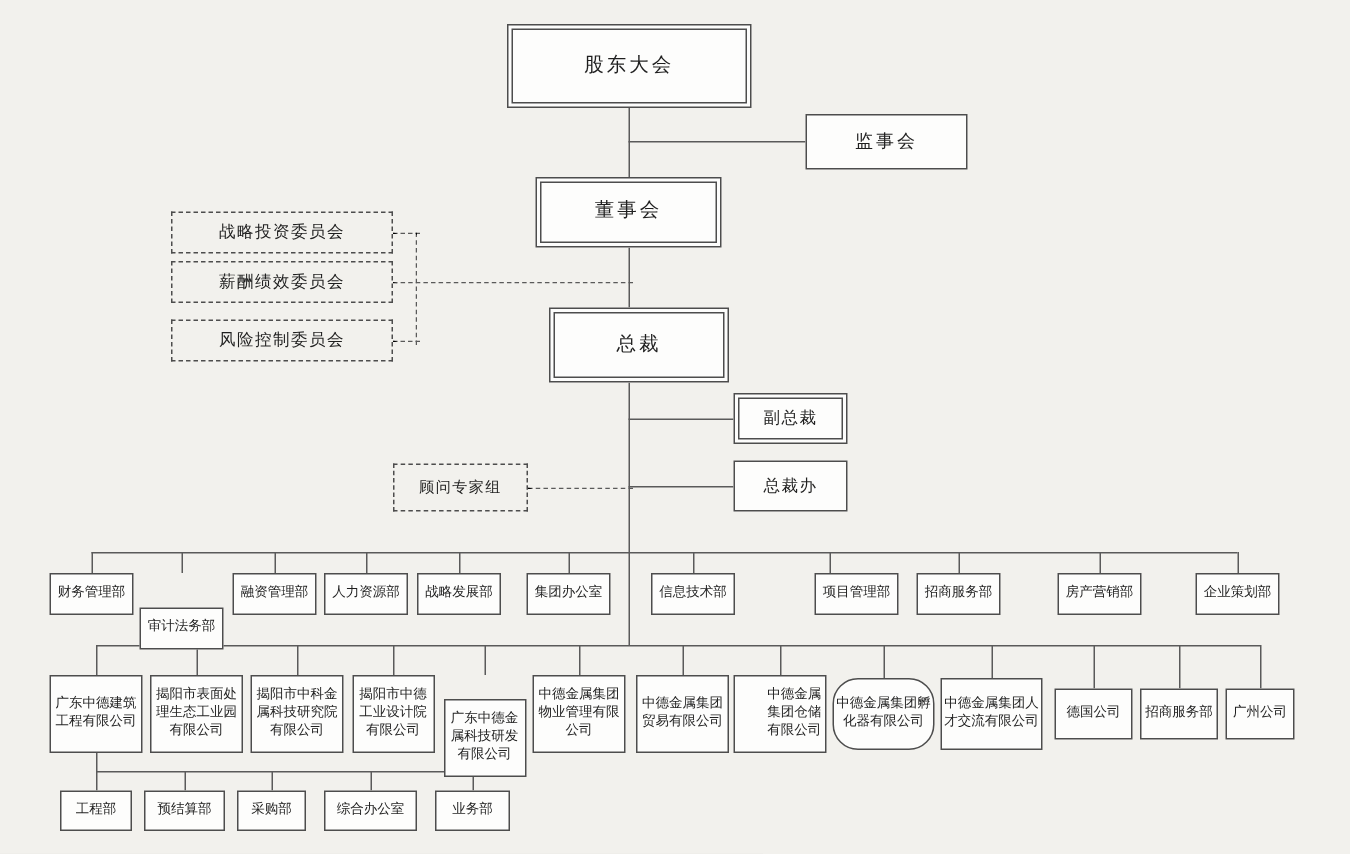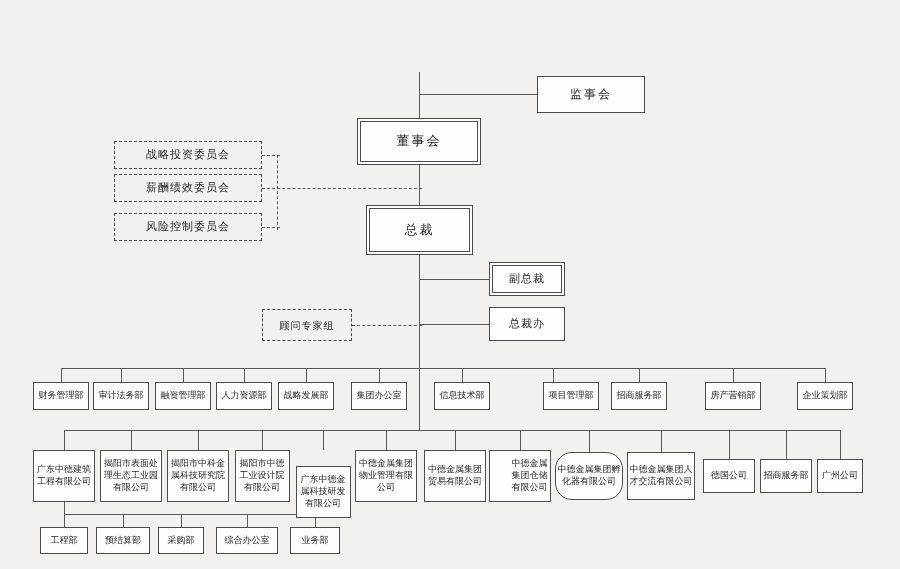--- a/index.html
+++ b/index.html
@@ -24,35 +24,38 @@
   .double{outline:1px solid var(--border,#4d4d4d);outline-offset:-4px;}
   .dashedbox{border-style:dashed;background:transparent;justify-content:center;}
   .hline{position:absolute;height:0;border-top:1px solid var(--line,#5a5a5a);z-index:1;}
   .vline{position:absolute;width:0;border-left:1px solid var(--line,#5a5a5a);z-index:1;}
   .dash{border-top-style:dashed;border-left-style:dashed;}
 
   
   #n-shareholders{left:338px;top:16px;width:163px;height:56px;font-size:13px;letter-spacing:2px;}
   #n-supervisory {left:537px;top:76px;width:108px;height:37px;font-size:12px;letter-spacing:2px;}
   #n-board       {left:357px;top:118px;width:124px;height:47px;font-size:13px;letter-spacing:2px;}
-  #n-president   {left:366px;top:205px;width:107px;height:50px;font-size:13px;letter-spacing:2px;}
+  #n-president   {left:366px;top:205px;width:120px;height:50px;font-size:13px;letter-spacing:2px;}
   #n-vp          {left:489px;top:262px;width:76px;height:34px;font-size:11px;letter-spacing:1px;}
   #n-office      {left:489px;top:307px;width:76px;height:34px;font-size:11px;letter-spacing:1px;}
   #n-advisors    {left:262px;top:309px;width:90px;height:32px;font-size:10px;letter-spacing:1px;}
 
   .committee{left:114px;width:148px;height:28px;font-size:11px;letter-spacing:1px;}
   .dept{top:382px;height:28px;font-size:9px;padding:1px;}
   .sub{font-size:9px;padding:1px;}
   .subd{top:527px;height:27px;font-size:9px;padding:1px;}
 </style>
 </head>
 <body>
 
 <div id="canvas">
 
+  <div class="node double" id="n-shareholders">
+    <span>股东大会</span>
+  </div>
 
   <div class="node" id="n-supervisory">
     <span>监事会</span>
   </div>
 
   <div class="node double" id="n-board">
     <span>董事会</span>
   </div>
 
   <div class="node double" id="n-president">
@@ -120,21 +123,21 @@
     </div>
     <div class="node dashedbox committee" style="top: 174px;">
       <span>薪酬绩效委员会</span>
     </div>
     <div class="node dashedbox committee" style="top: 213px;">
       <span>风险控制委员会</span>
     </div>
     <div class="node dept" style="left: 33px; width: 56px;">
       <span>财务管理部</span>
     </div>
-    <div class="node dept" style="left: 93px; width: 56px;">
+    <div class="node dept" style="left: 93px; width: 56px; margin-top: 23px;">
       <span>审计法务部</span>
     </div>
     <div class="node dept" style="left: 155px; width: 56px;">
       <span>融资管理部</span>
     </div>
     <div class="node dept" style="left: 216px; width: 56px;">
       <span>人力资源部</span>
     </div>
     <div class="node dept" style="left: 278px; width: 56px;">
       <span>战略发展部</span>

